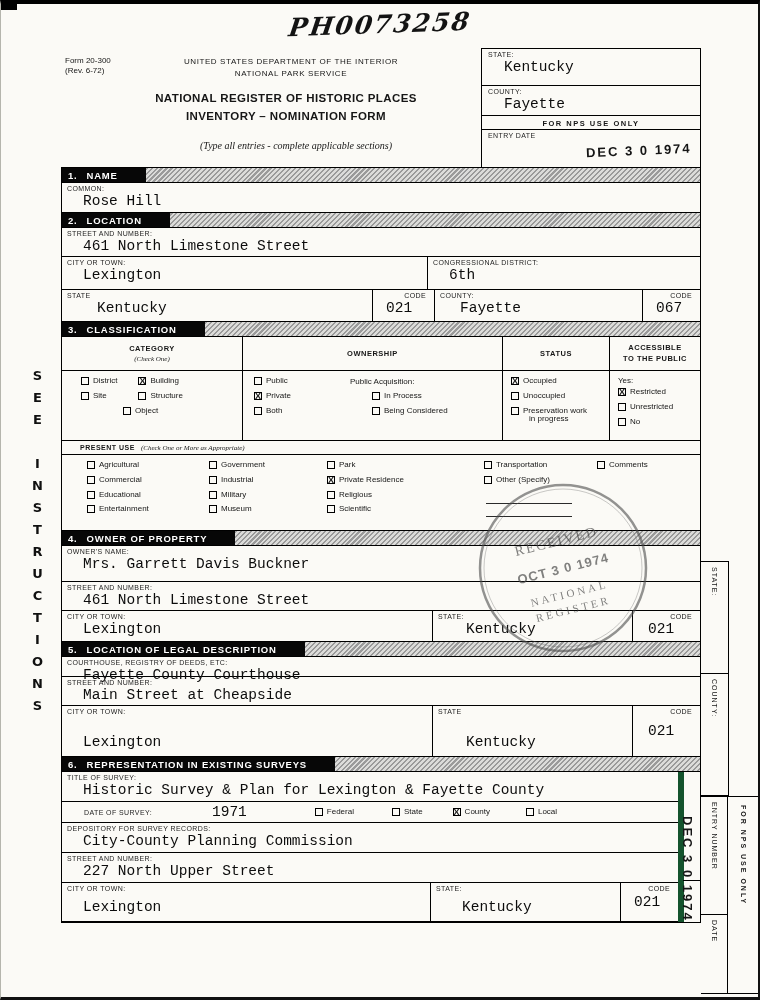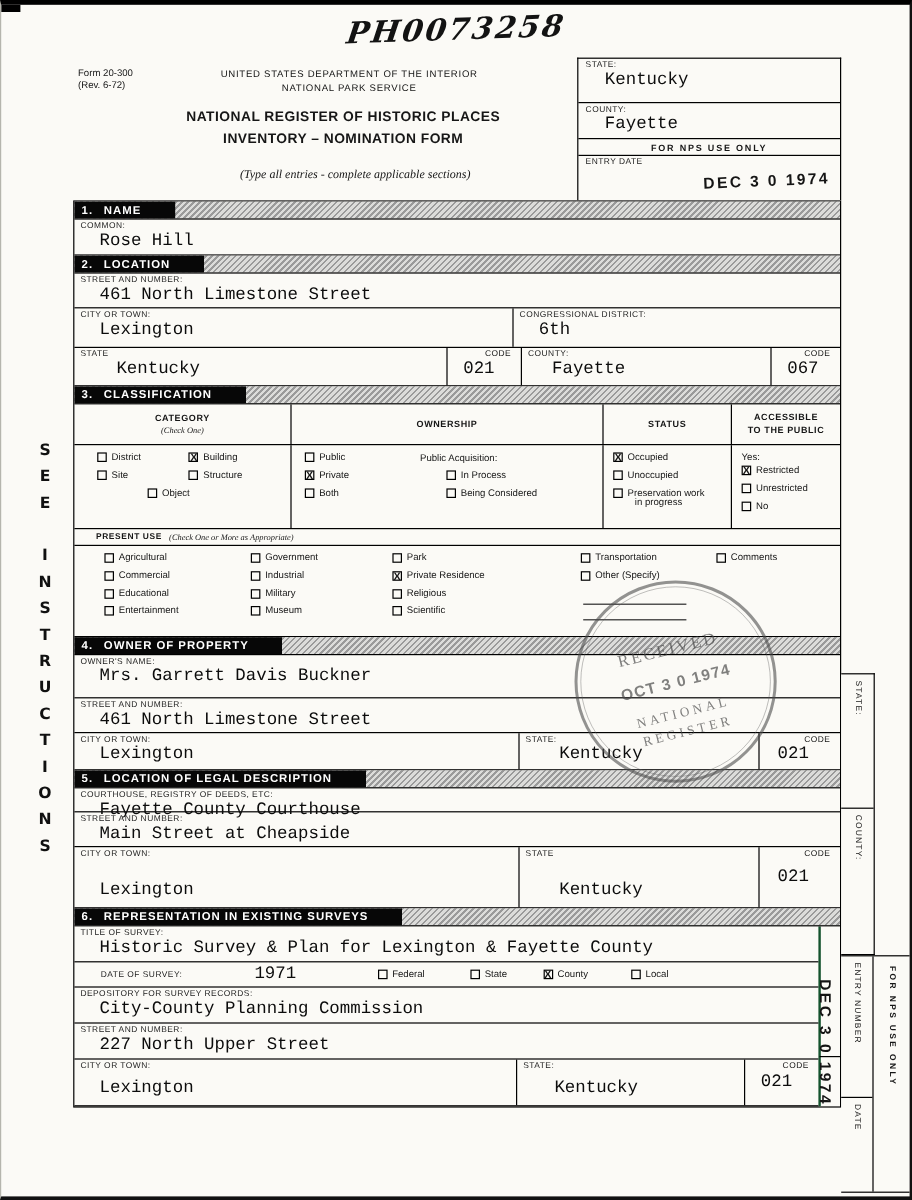--- a/index.html
+++ b/index.html
@@ -50,21 +50,21 @@
   .cbl{line-height:1.1;}
   .stack .cb{margin-bottom:6px;}
   .pu-grid{display:flex;padding-top:6px;}
   .pu-col .cb{margin-bottom:6px;}
   .blank{width:86px;height:12px;border-bottom:1px solid #2a2a2a;margin-left:2px;}
   .pul{font-size:7px;font-weight:bold;letter-spacing:.5px;}
   .ind2{display:block;margin-left:6px;}
   .srow{display:flex;align-items:center;padding:0 6px 0 22px;}
   .vinline{margin:0 0 0 60px;}
   
-  .s6wrap{width:622px;border-right:2px solid #14532d;box-sizing:border-box;}
+  .s6wrap{width:622px;border-right:6px solid #14532d;box-sizing:border-box;}
   .strip-mark{position:absolute;right:0;top:712px;width:17px;border-top:1px solid #000;}
   
   .rm1{position:absolute;left:700px;top:557px;width:28px;height:235px;border:1px solid #000;border-left:none;
         box-sizing:border-box;display:flex;flex-direction:column;background:#fbfaf6;}
   .rm1 .vcell{box-sizing:border-box;padding-top:5px;display:flex;justify-content:center;}
   .rm1 .vcell+.vcell{border-top:1px solid #000;}
   .vtext{writing-mode:vertical-rl;font-size:7px;letter-spacing:1px;white-space:nowrap;}
   .rm2{position:absolute;left:700px;top:792px;width:58px;height:198px;border:1px solid #000;border-left:none;
         box-sizing:border-box;display:flex;background:#fbfaf6;}
   .rm2-in{width:27px;border-right:1px solid #000;box-sizing:border-box;display:flex;flex-direction:column;}
@@ -190,21 +190,21 @@
       <div class="cell fix hc" style="width:107px">
         <div class="hl">STATUS</div>
       </div>
       <div class="cell hc">
         <div class="hl">ACCESSIBLE</div>
         <div class="hl">TO THE PUBLIC</div>
       </div>
     </div>
     <div class="row" style="height:70px">
       <div class="cell fix" style="width:180px">
-        <div style="display:flex;padding-left:14px;gap:40px;padding-top:4px;">
+        <div style="display:flex;padding-left:14px;gap:21px;padding-top:4px;">
           <div class="stack">
             <div class="cb">
                 <span class="box"></span>
                 <span class="cbl">District</span>
               </div>
             <div class="cb">
                 <span class="box"></span>
                 <span class="cbl">Site</span>
               </div>
           </div>

